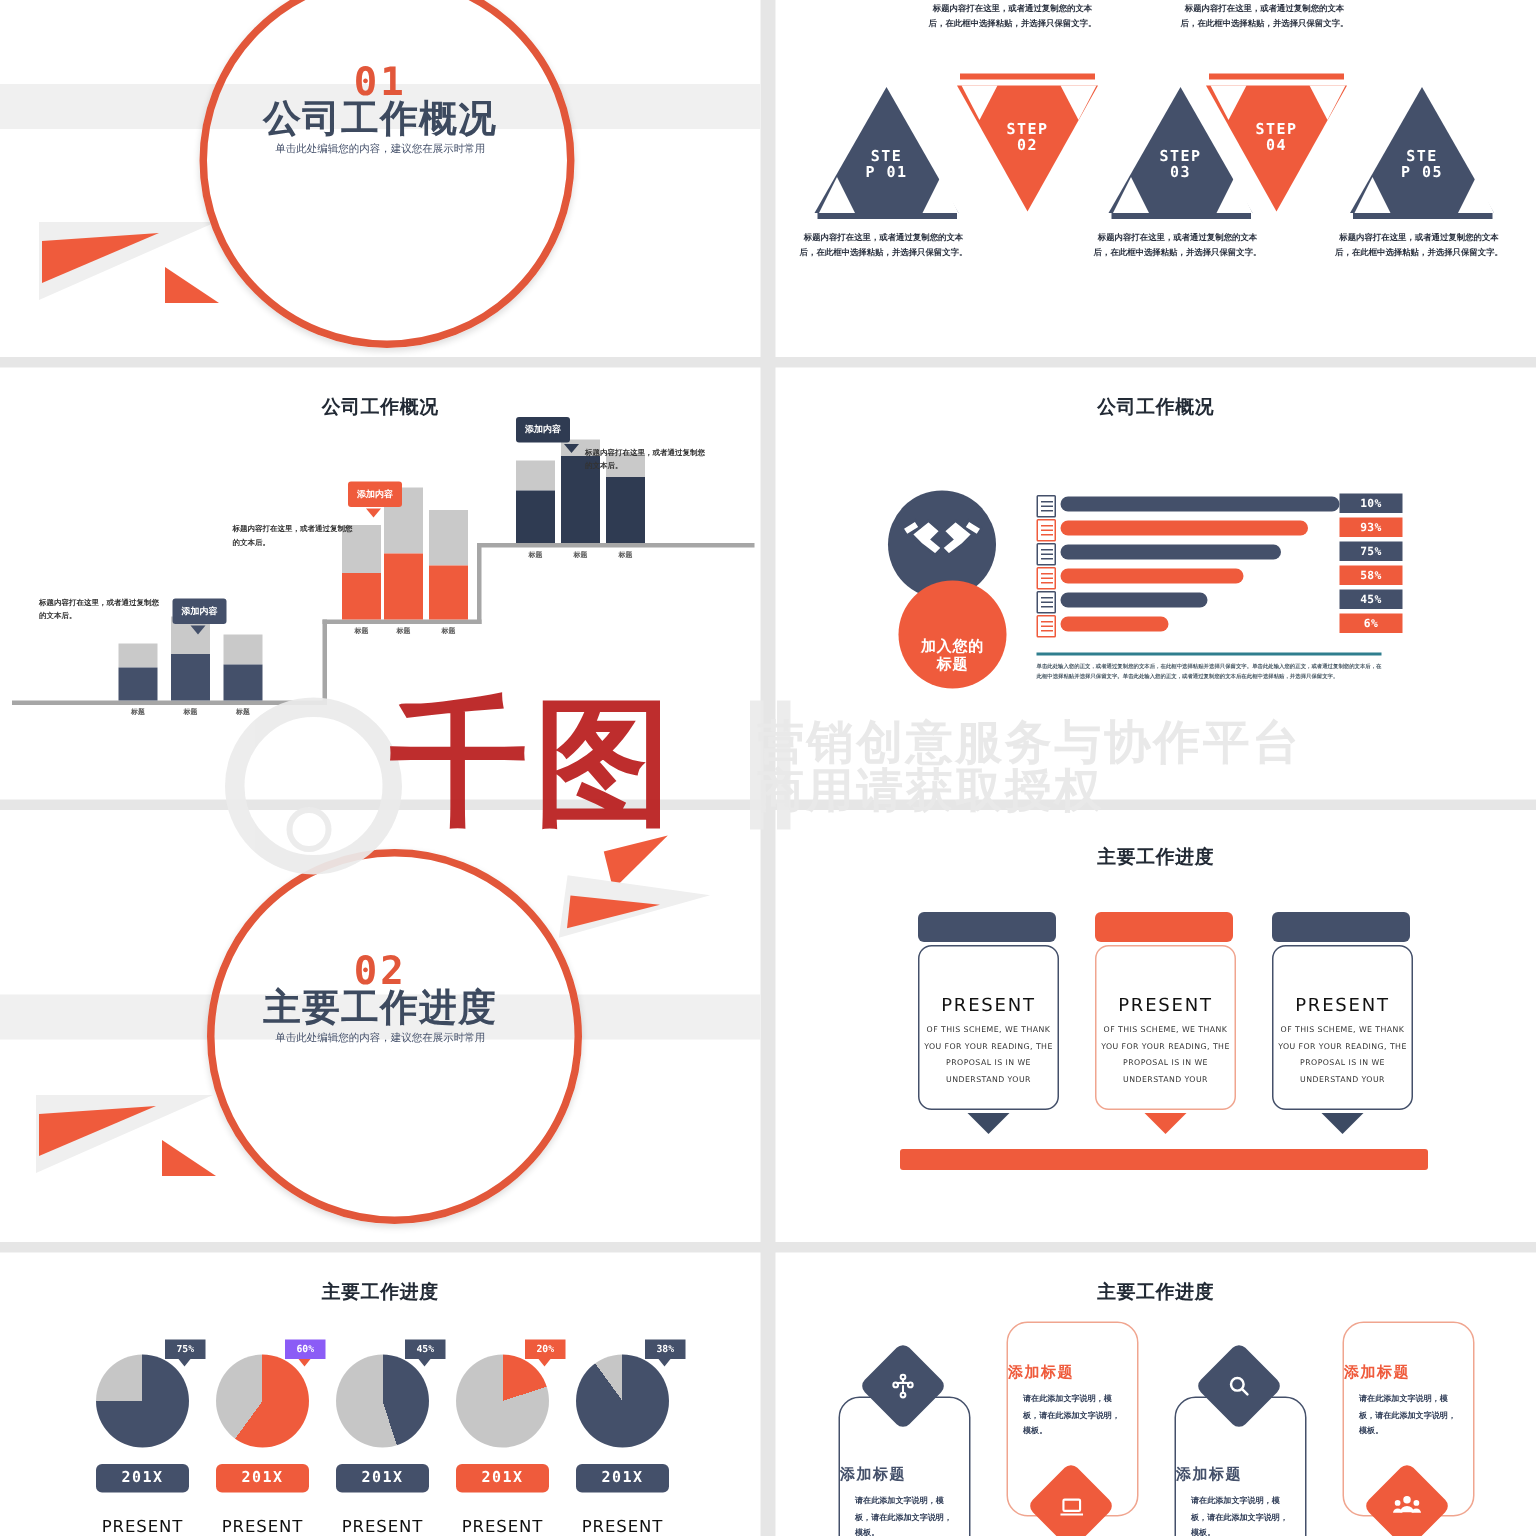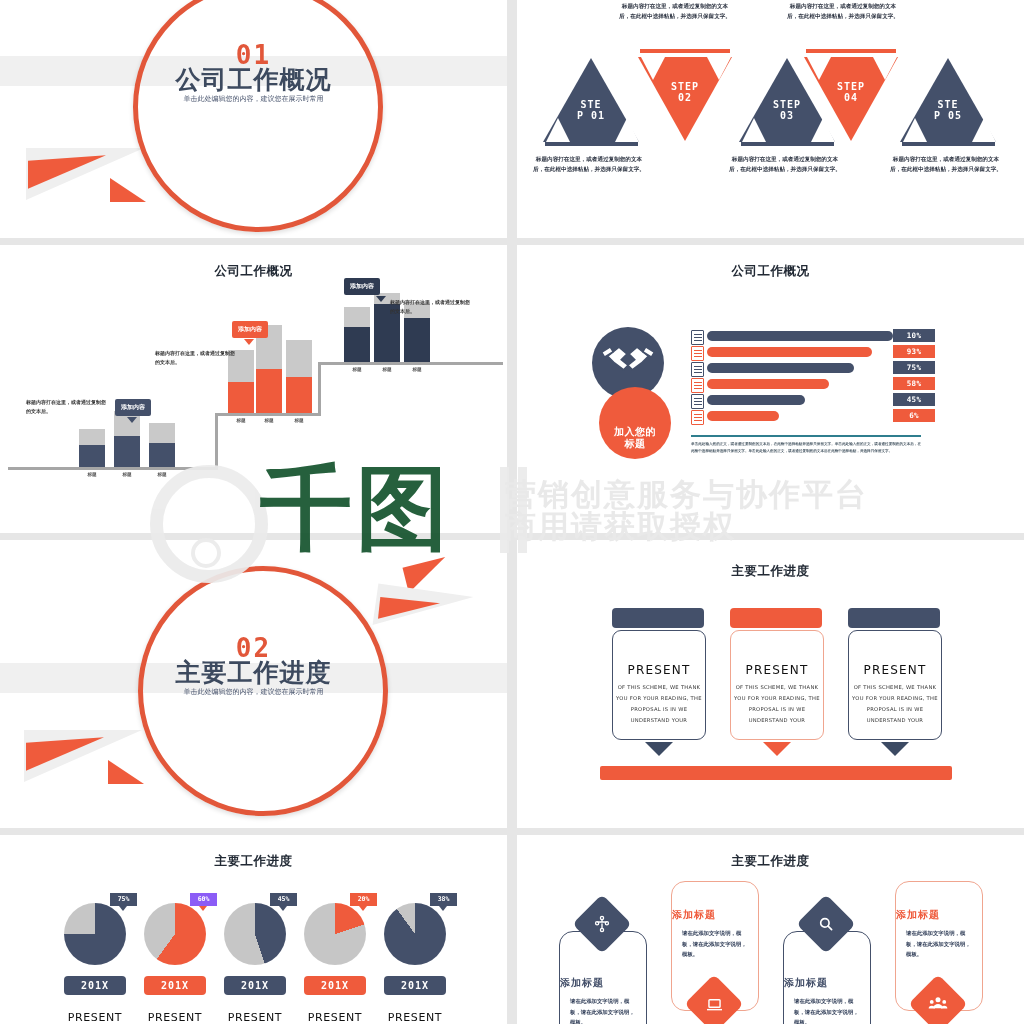--- a/index.html
+++ b/index.html
@@ -33,21 +33,21 @@
   .wm-ring{
     position:absolute;left:0;top:10px;width:92px;height:92px;border-radius:50%;
     border:13px solid #ebebeb;
   }
   .wm-ring:after{
     content:"";position:absolute;left:28px;top:60px;width:22px;height:22px;
     border-radius:50%;border:4px solid #ebebeb;
   }
   .wm-q{
     position:absolute;left:110px;top:8px;font-size:92px;line-height:92px;
-    color:#14532d;font-weight:700;letter-spacing:4px;
+    color:#b91c1c;font-weight:700;letter-spacing:4px;
     font-family:"DejaVu Sans",sans-serif;
   }
   .wm-bar{
     position:absolute;left:350px;top:12px;width:9px;height:86px;background:#ebebeb;
   }
   .wm-bar2{
     position:absolute;left:368px;top:12px;width:9px;height:86px;background:#ebebeb;
   }
   .wm-txt{
     position:absolute;left:505px;width:520px;color:#e9e9e9;

